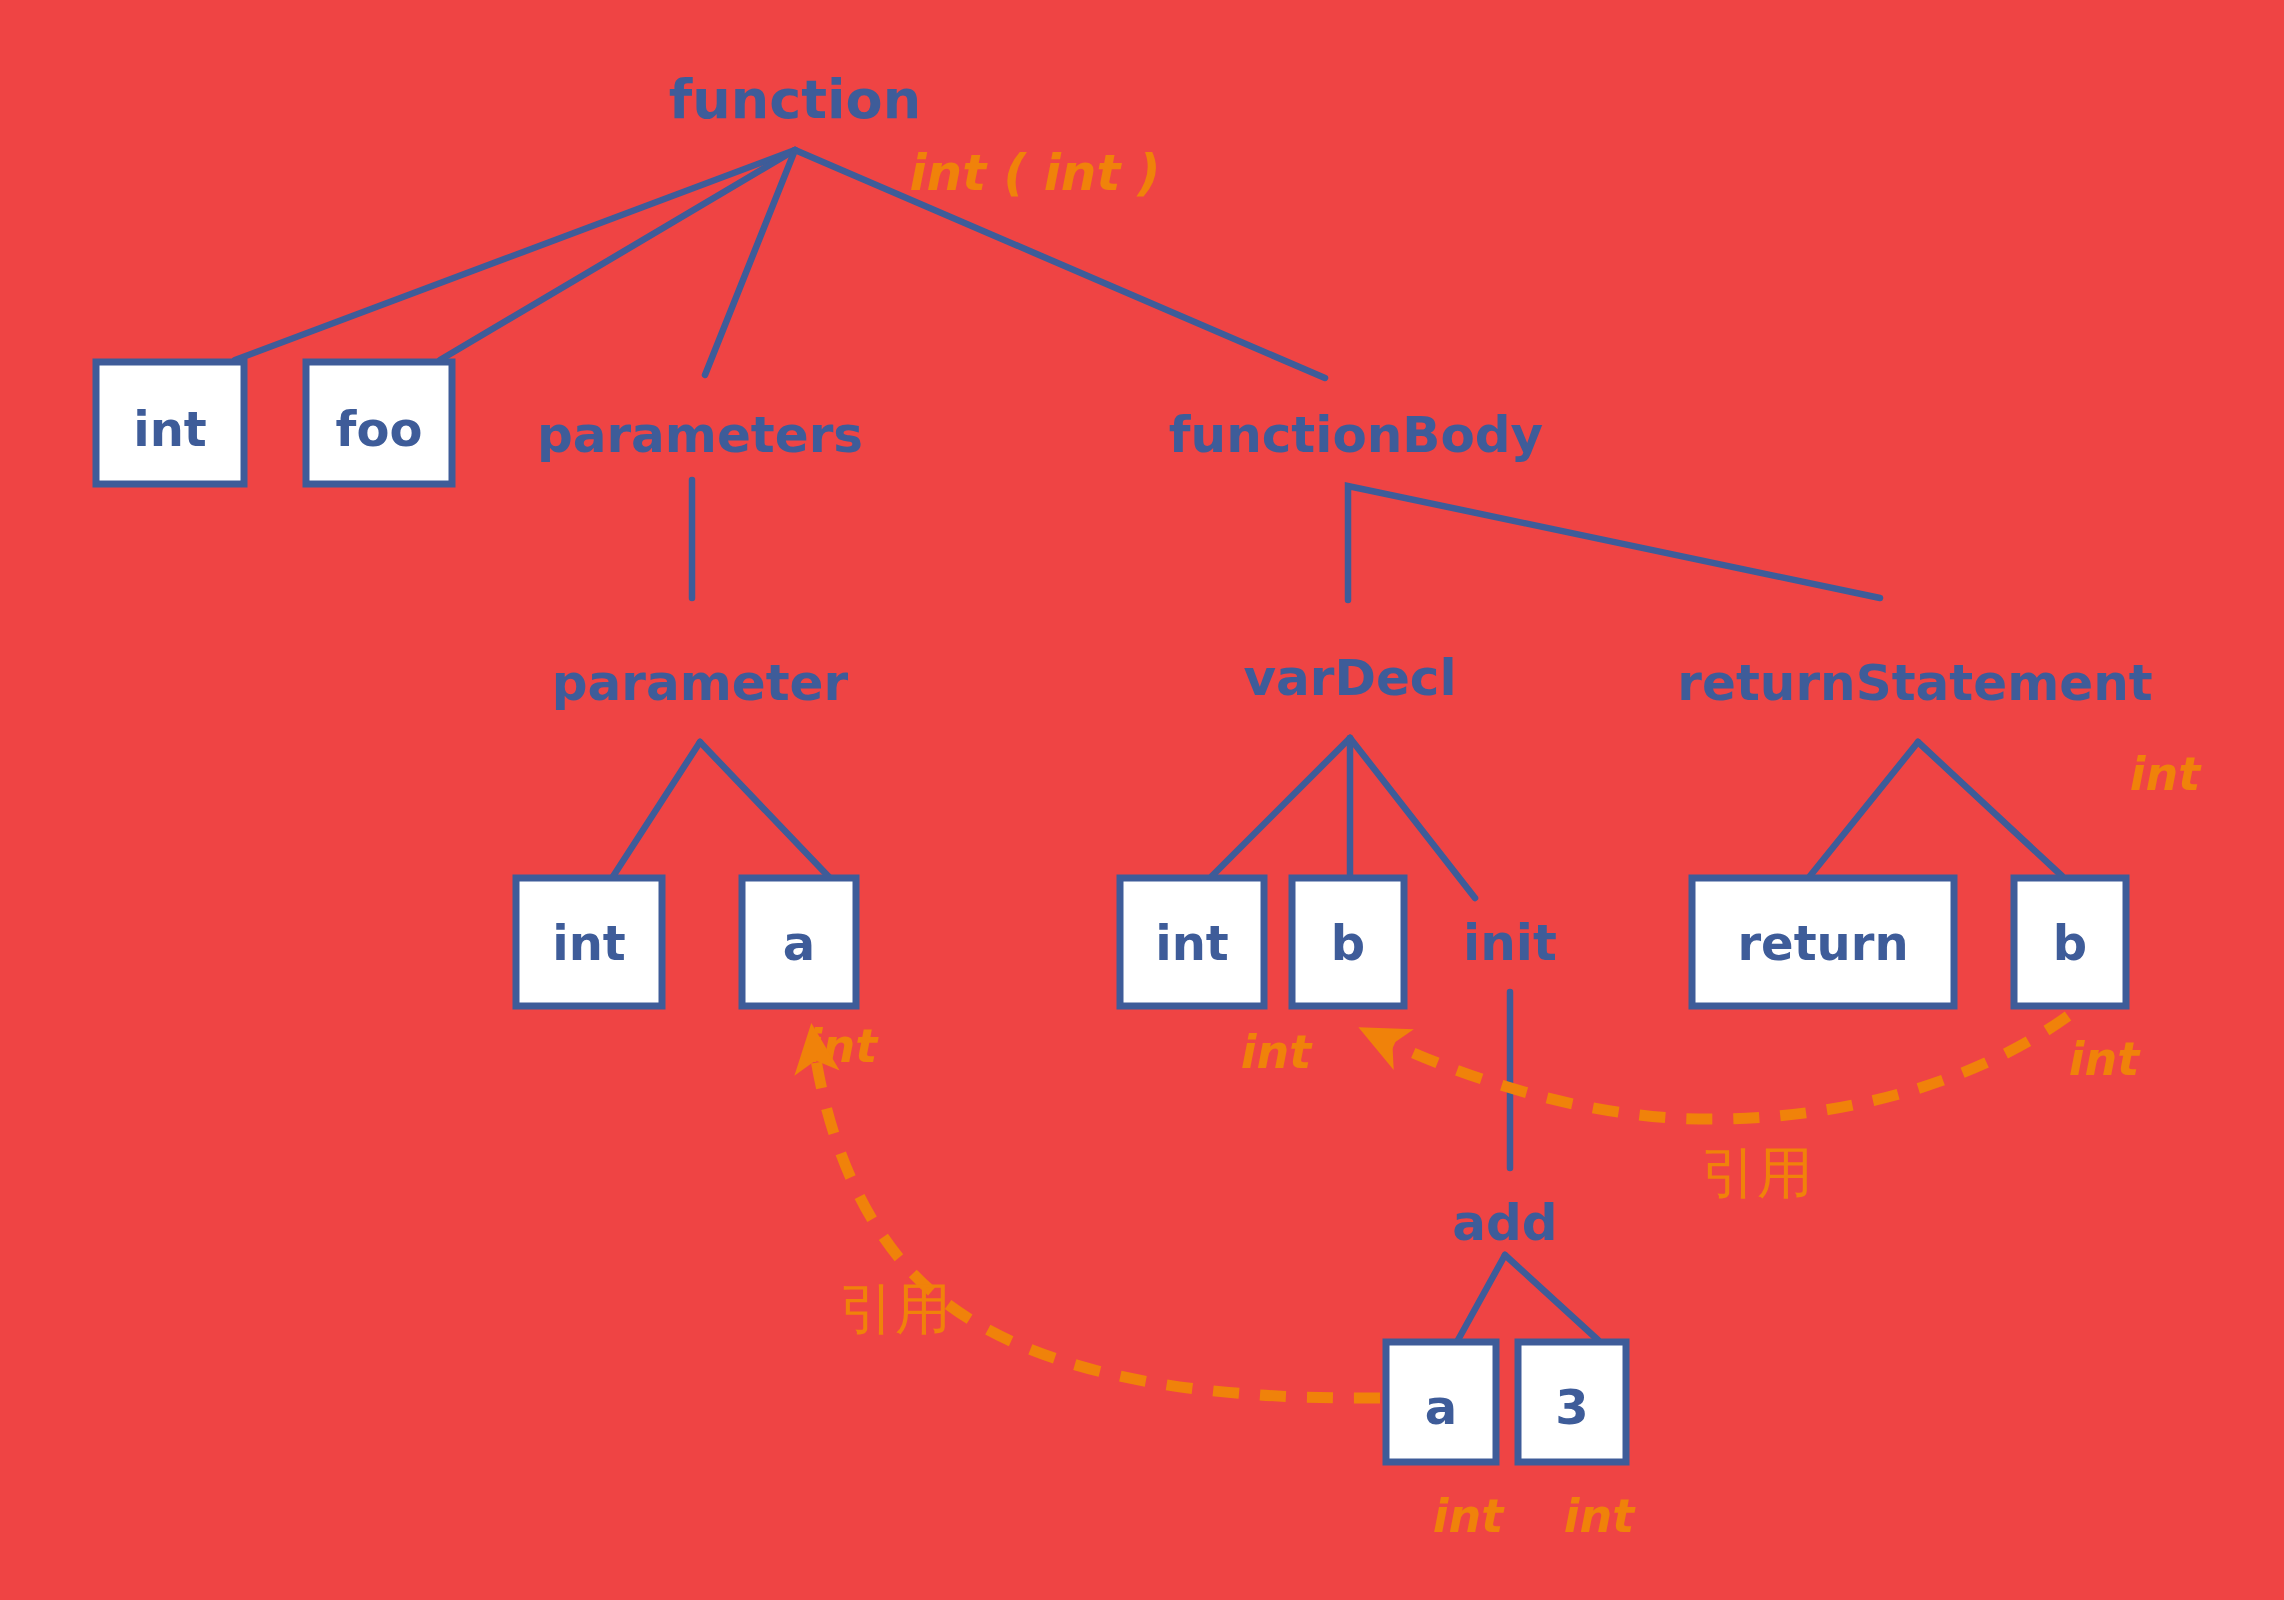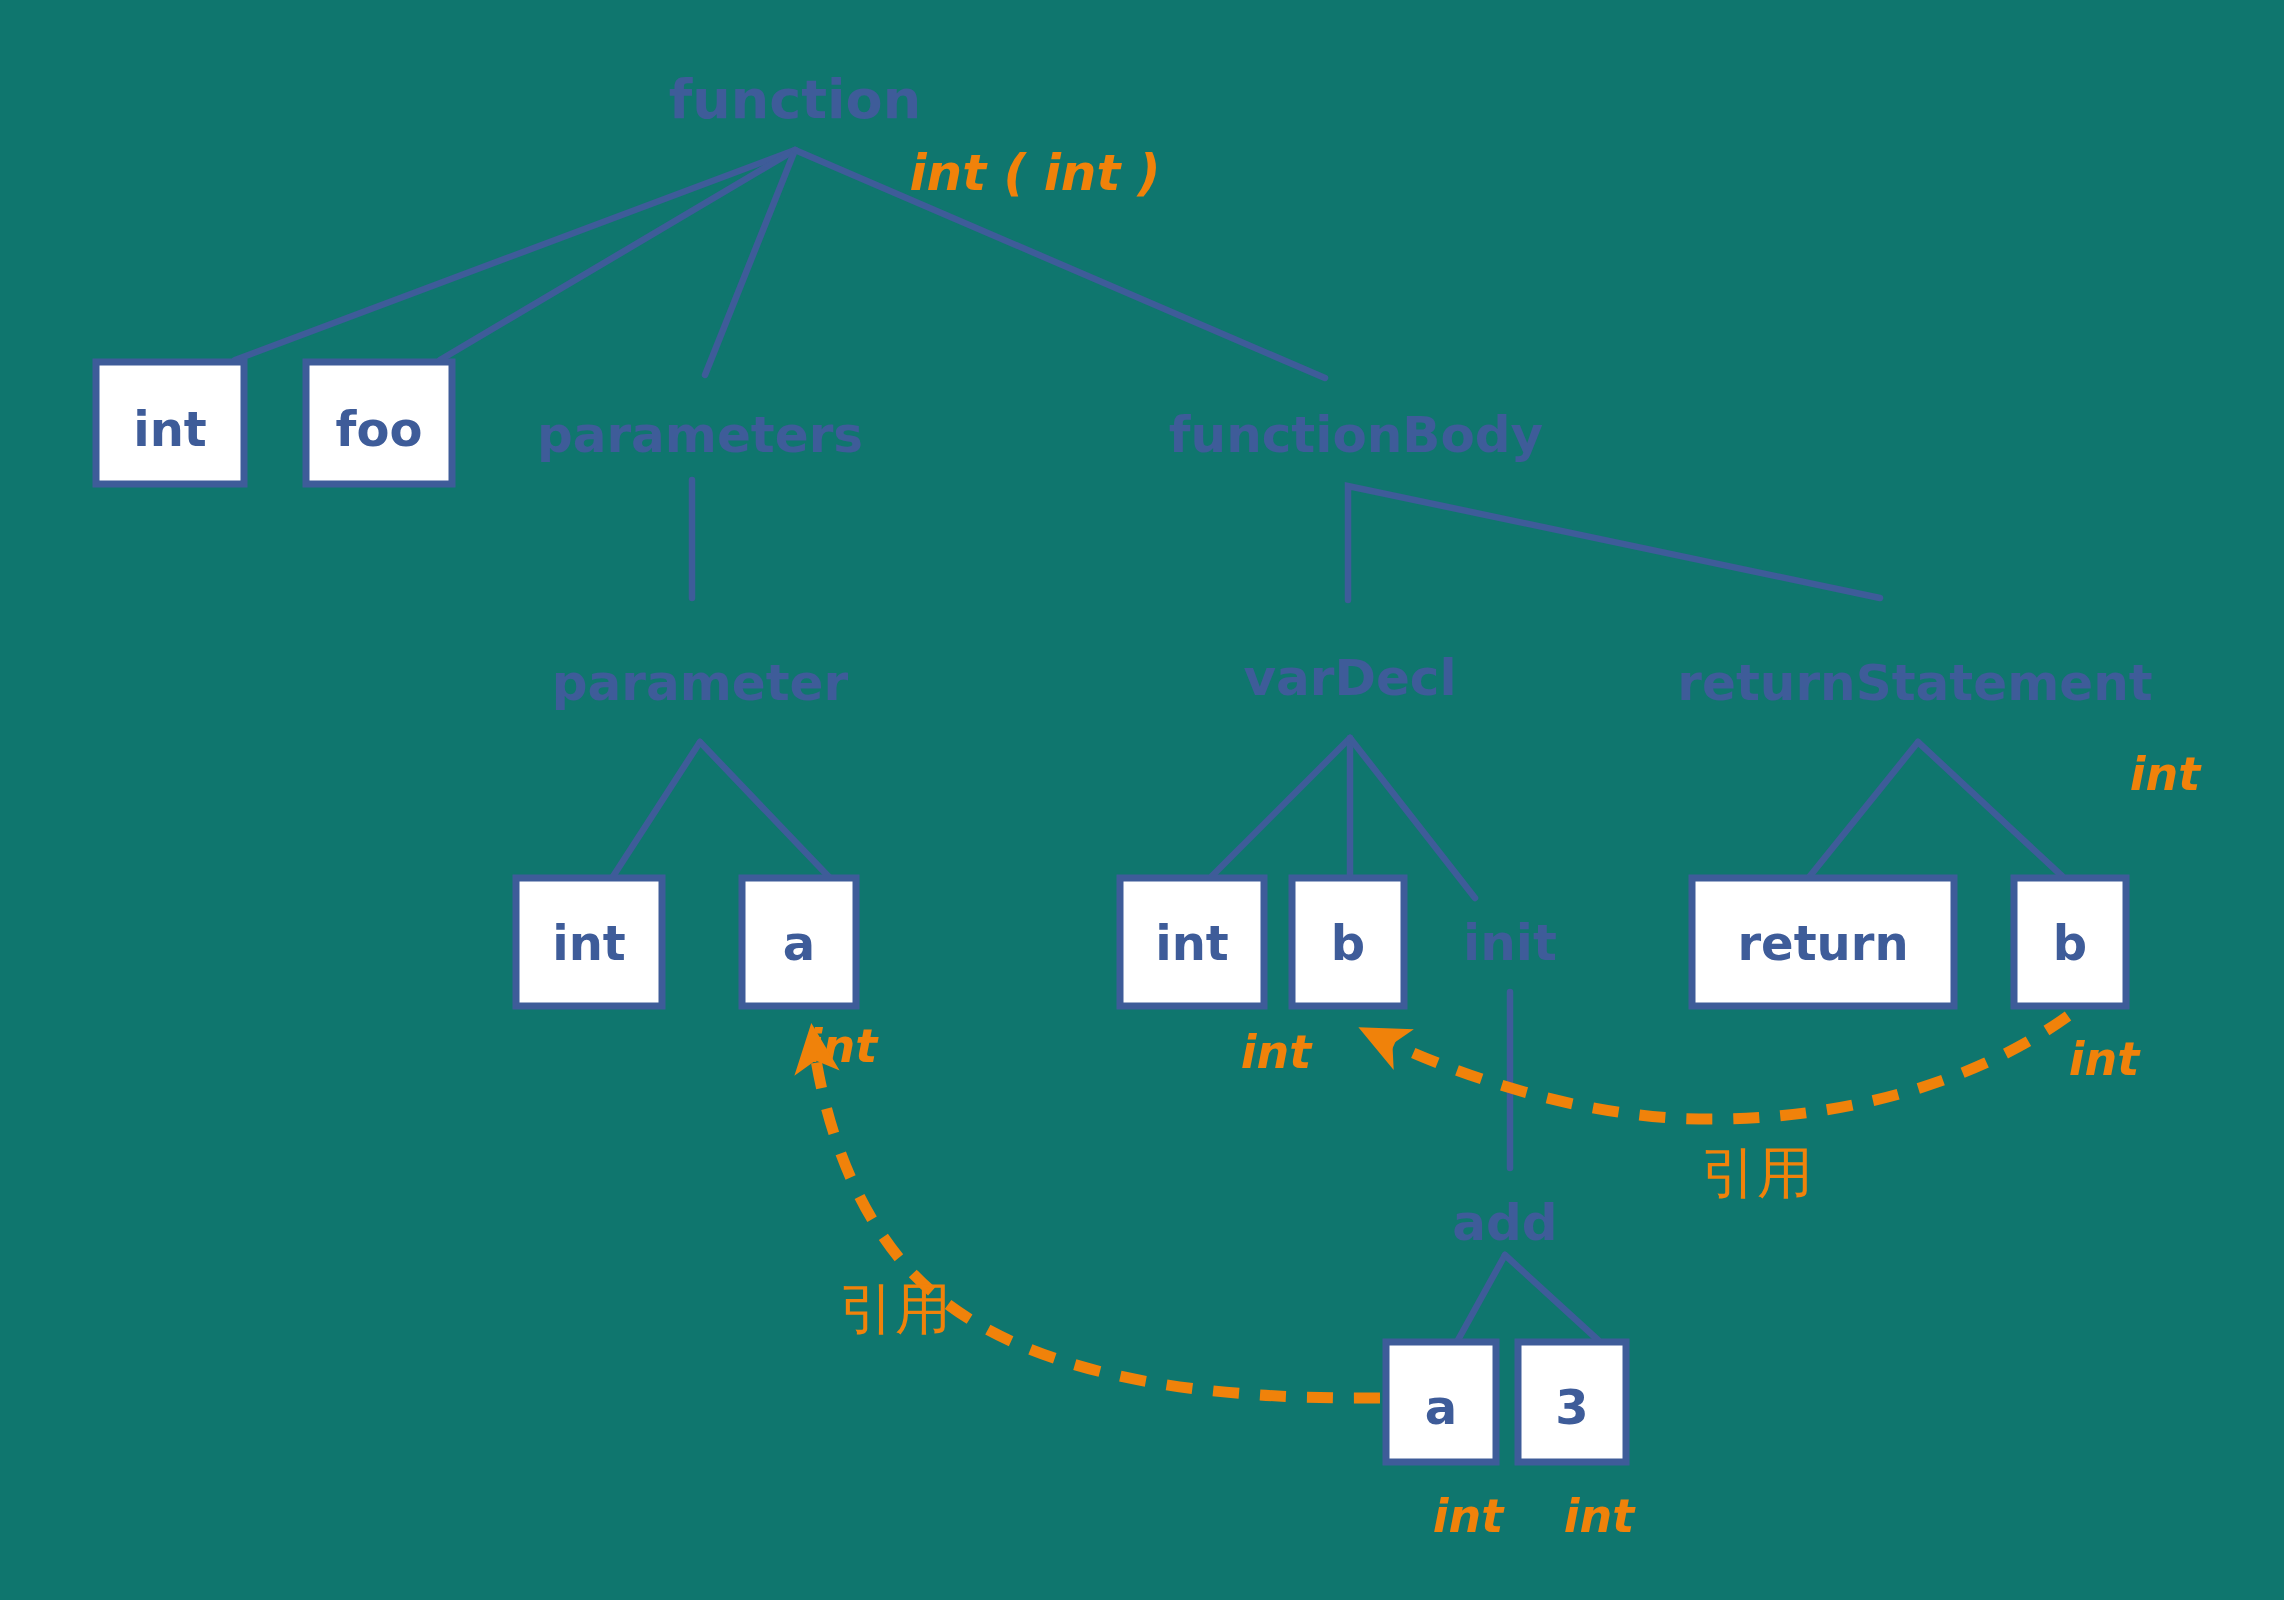--- a/index.html
+++ b/index.html
@@ -4,21 +4,21 @@
 <style>
   html, body {
     margin: 0;
     padding: 0;
     background: #ffffff;
   }
   .stage {
     width: 2284px;
     height: 1600px;
     position: relative;
-    background: #0f766e;
+    background: #ef4444;
     overflow: hidden;
   }
   svg { display: block; }
 
   
   .edge {
     stroke: #3e5c99;
     stroke-width: 6.5;
     fill: none;
     stroke-linecap: round;

